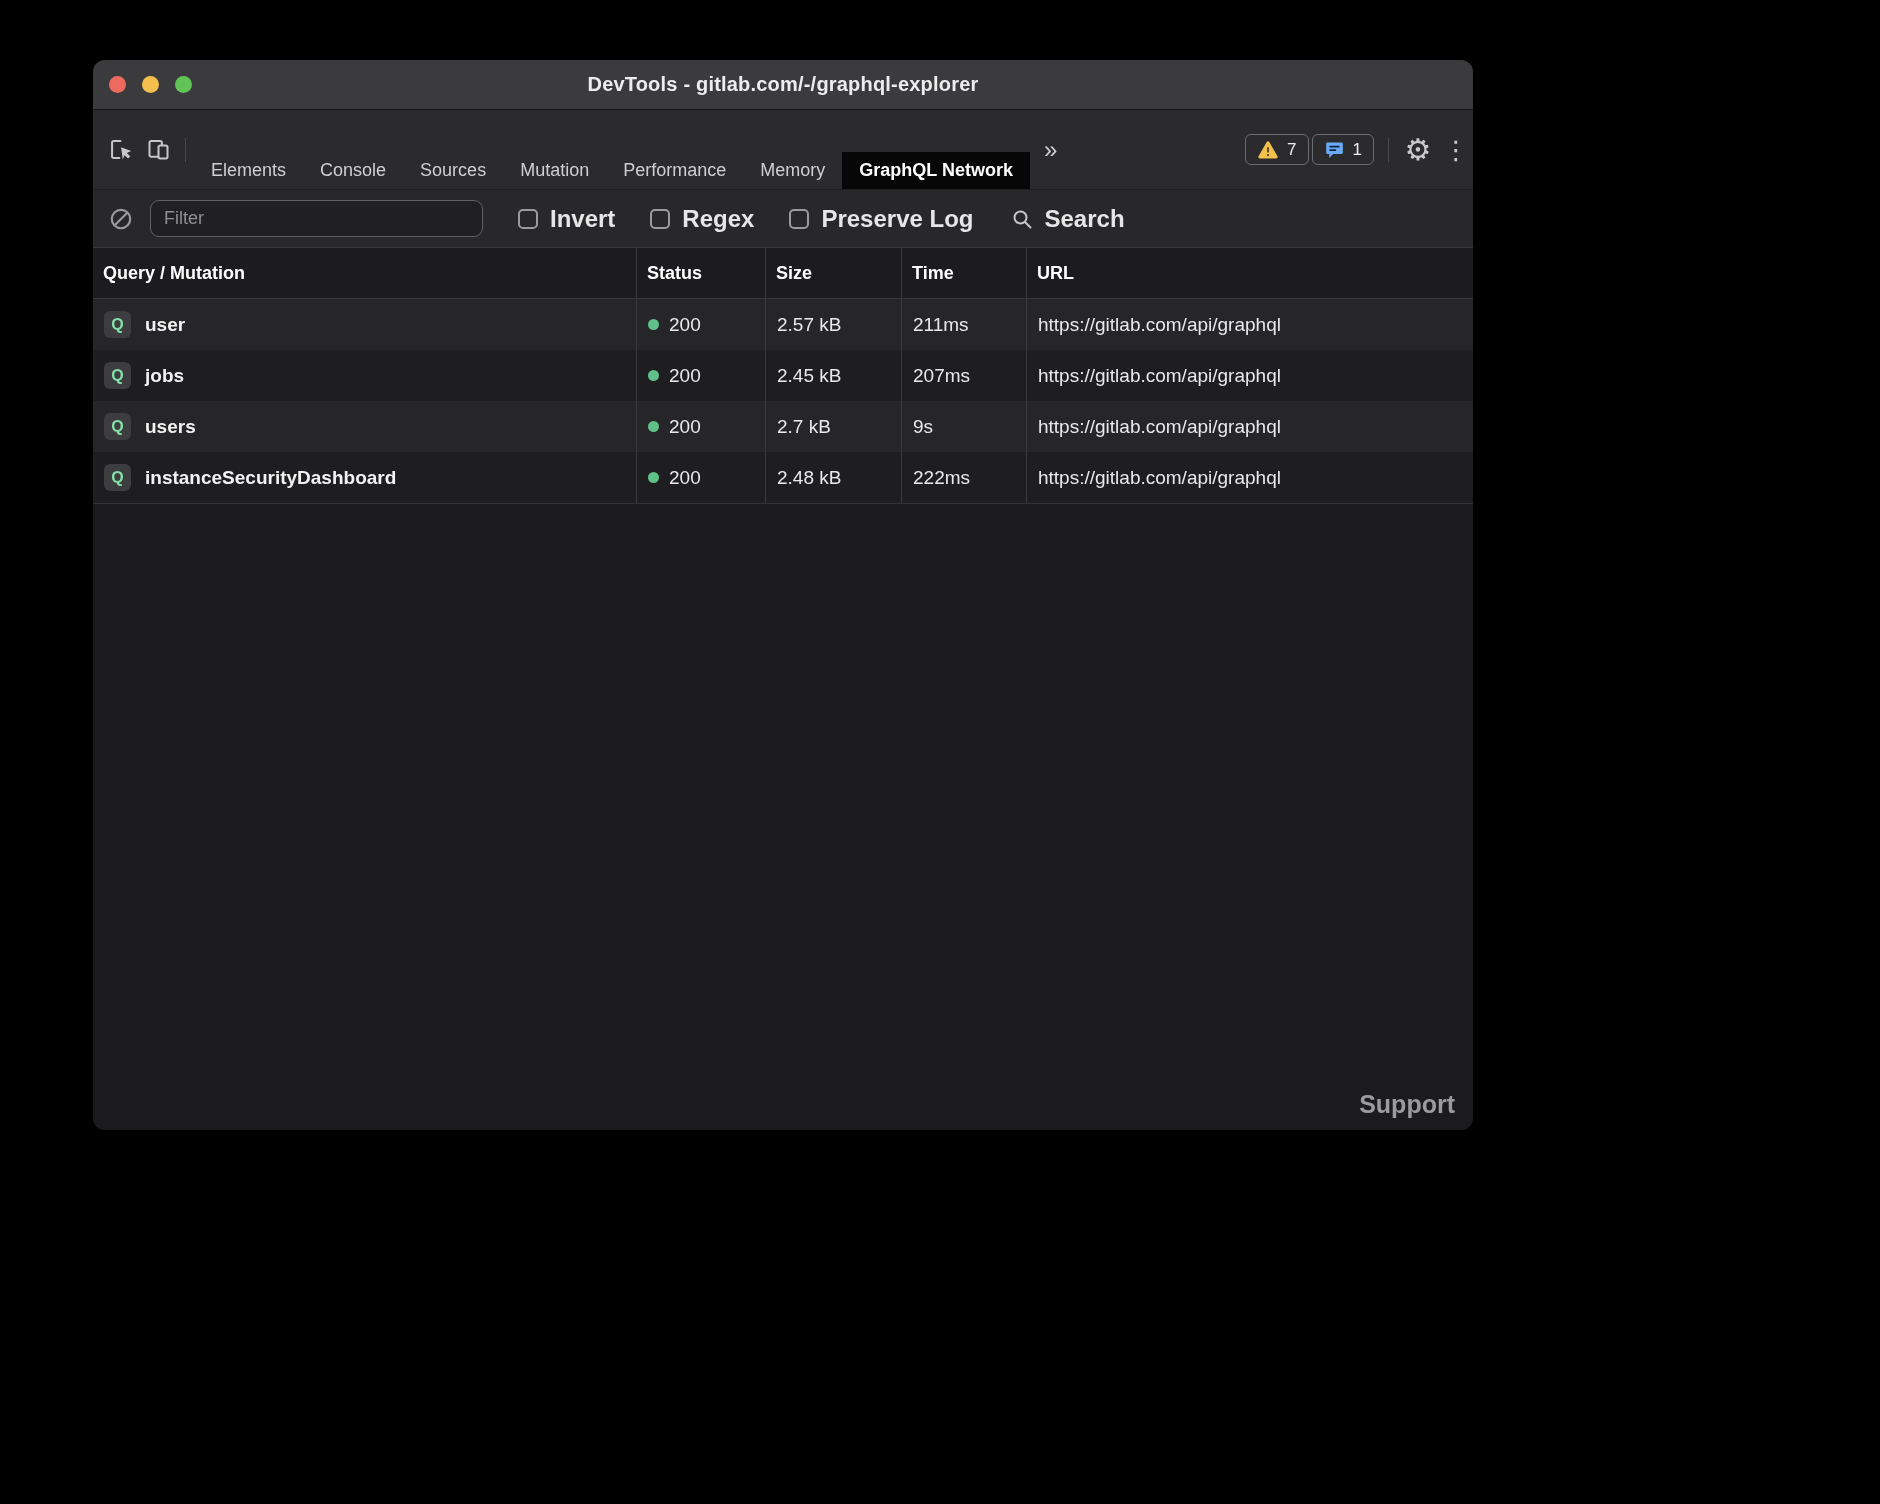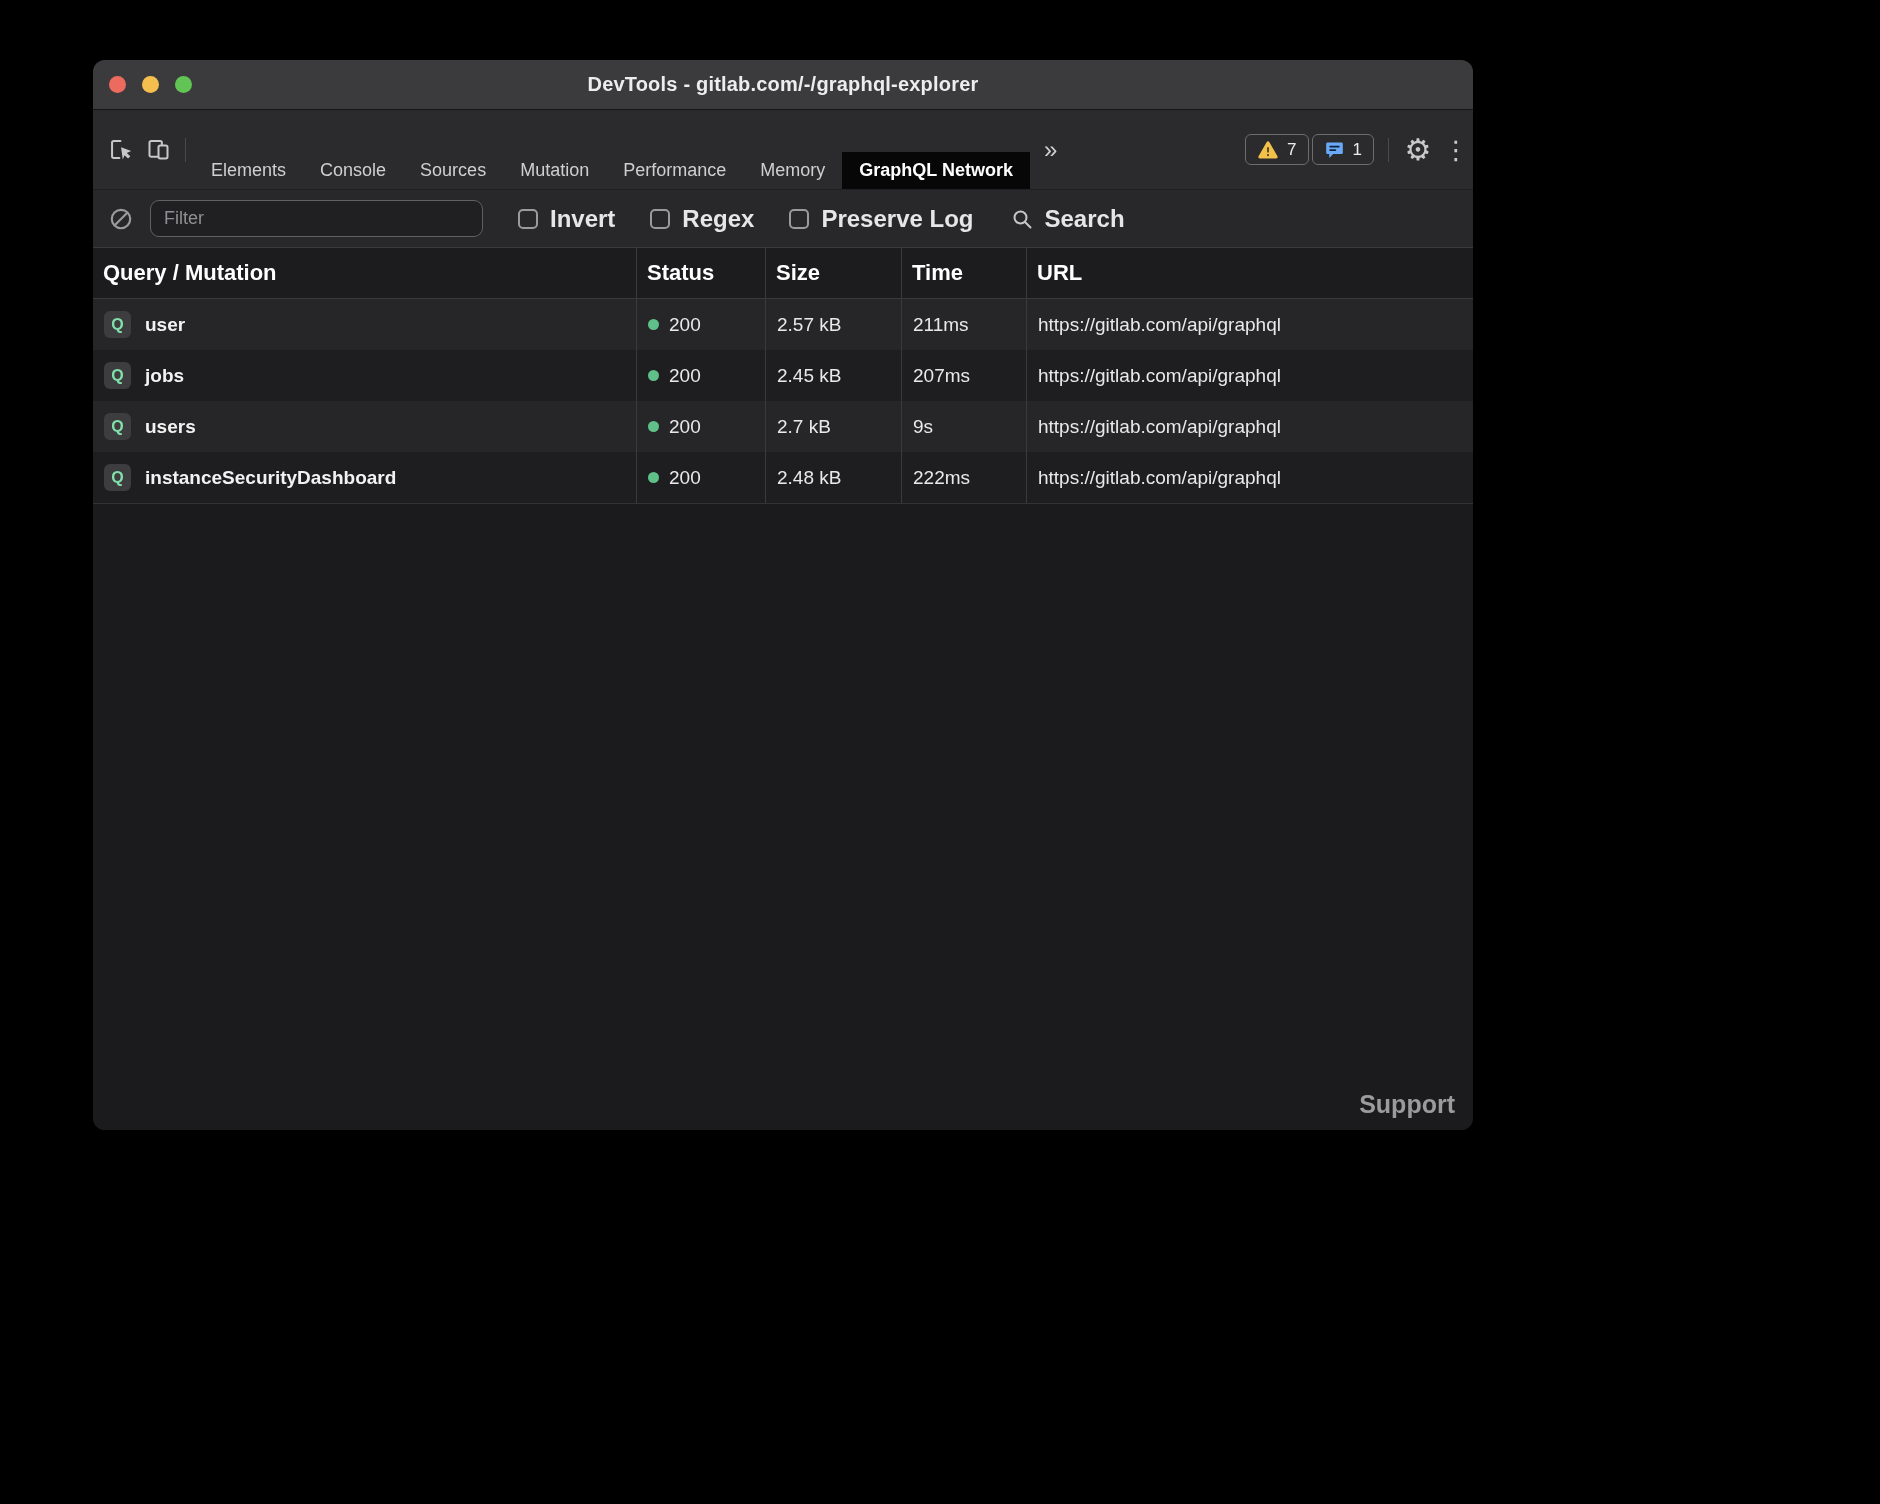--- a/index.html
+++ b/index.html
@@ -81,21 +81,21 @@
   
   .table-area { flex:1; background:#1b1b1d; position:relative; }
   .thead, .trow {
     display:grid;
     grid-template-columns:543px 129px 136px 125px 1fr;
     align-items:stretch;
   }
   .thead { height:51px; background:#1c1c1e; border-bottom:1px solid #3a3a3c; }
   .th {
     display:flex; align-items:center; padding-left:10px;
-    font-size:22px; font-weight:700; color:#fff; cursor:pointer;
+    font-size:18px; font-weight:700; color:#fff; cursor:pointer;
   }
   .th + .th { border-left:1px solid #3a3a3c; }
   .trow { height:51px; font-size:19px; color:#e9e9e9; cursor:pointer; }
   .trow.odd  { background:#262628; }
   .trow.even { background:#1e1e20; }
   .rows-wrap { border-bottom:1px solid #333335; }
   .td { display:flex; align-items:center; padding-left:11px; overflow:hidden; white-space:nowrap; }
   .td + .td { border-left:1px solid #3a3a3c; }
   .qbadge {
     width:27px; height:27px; border-radius:6px;

